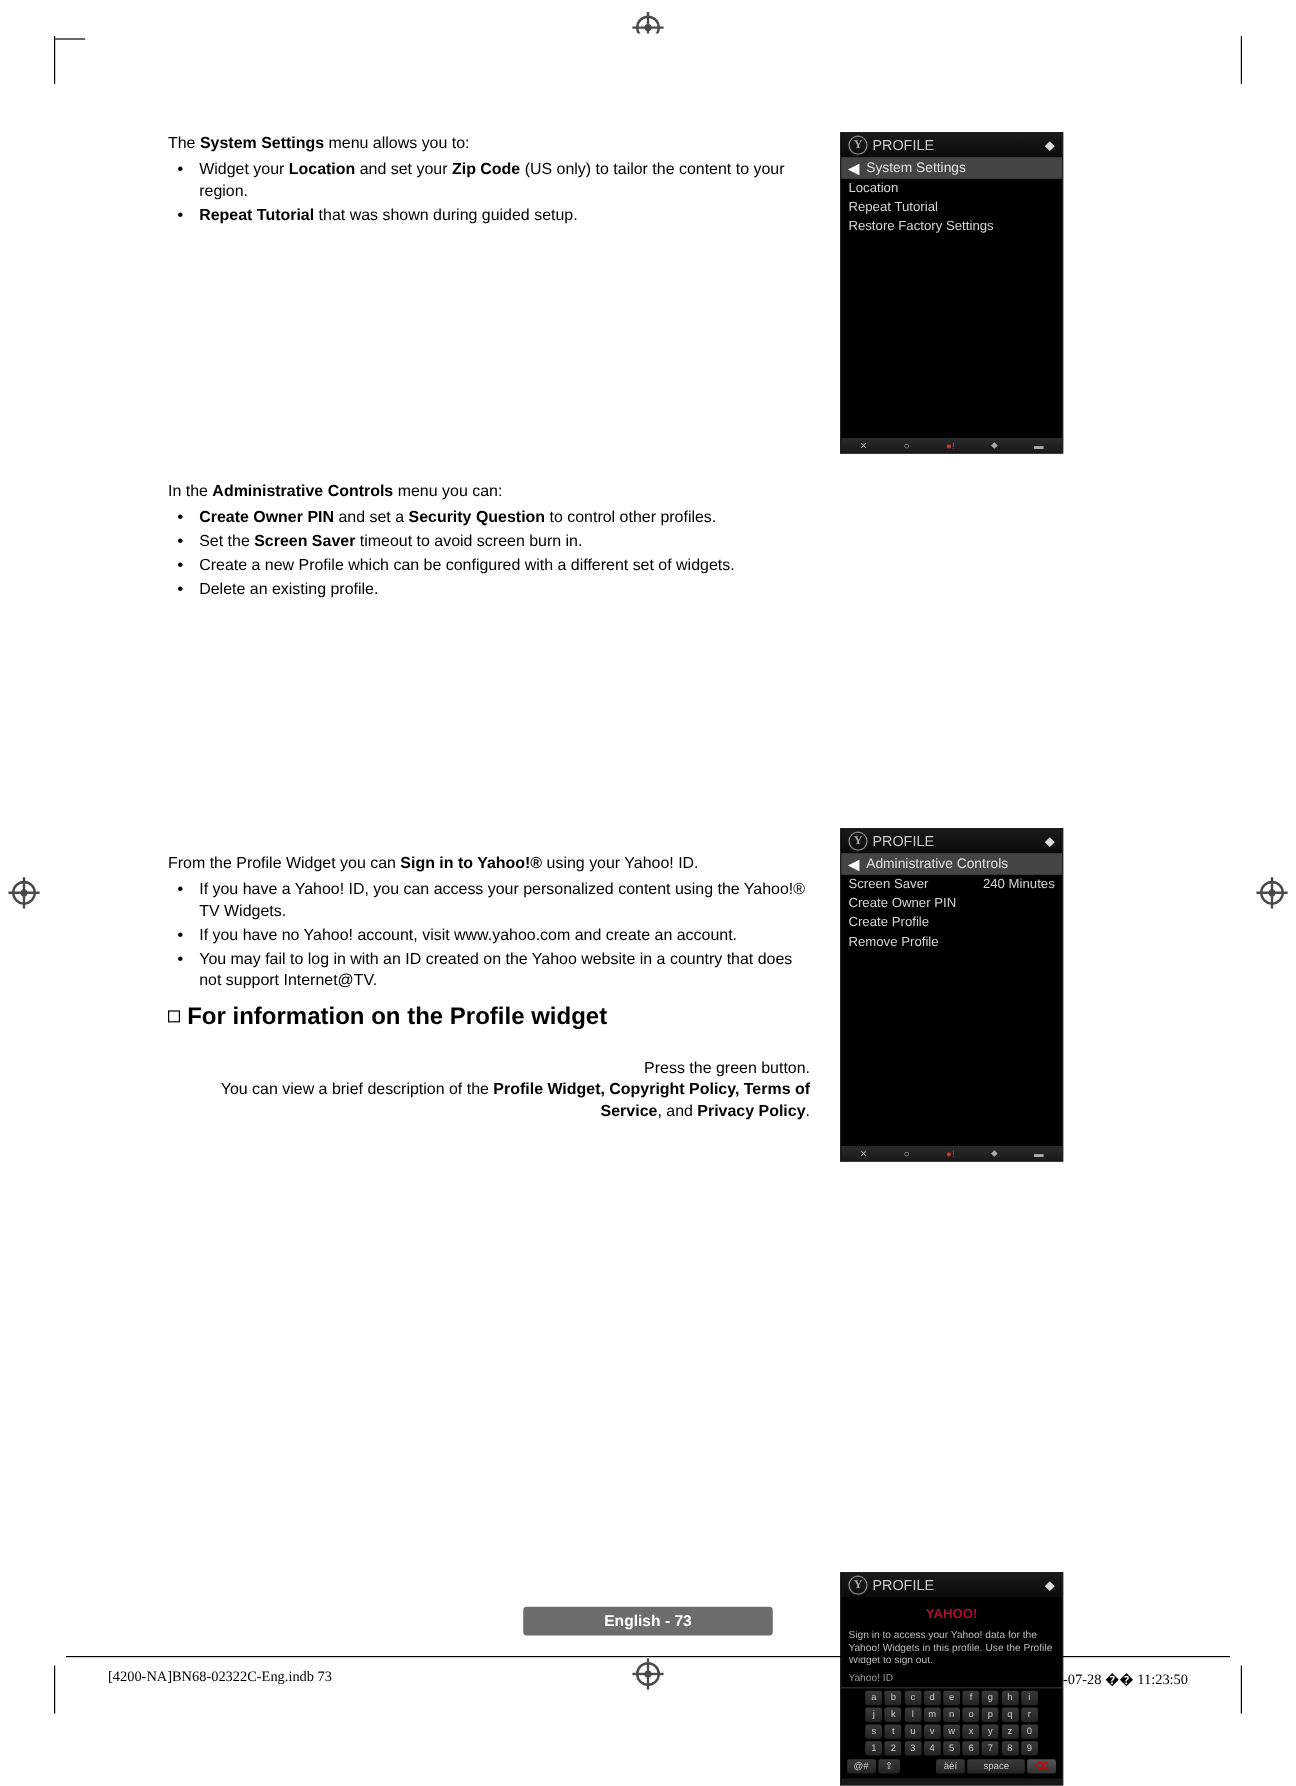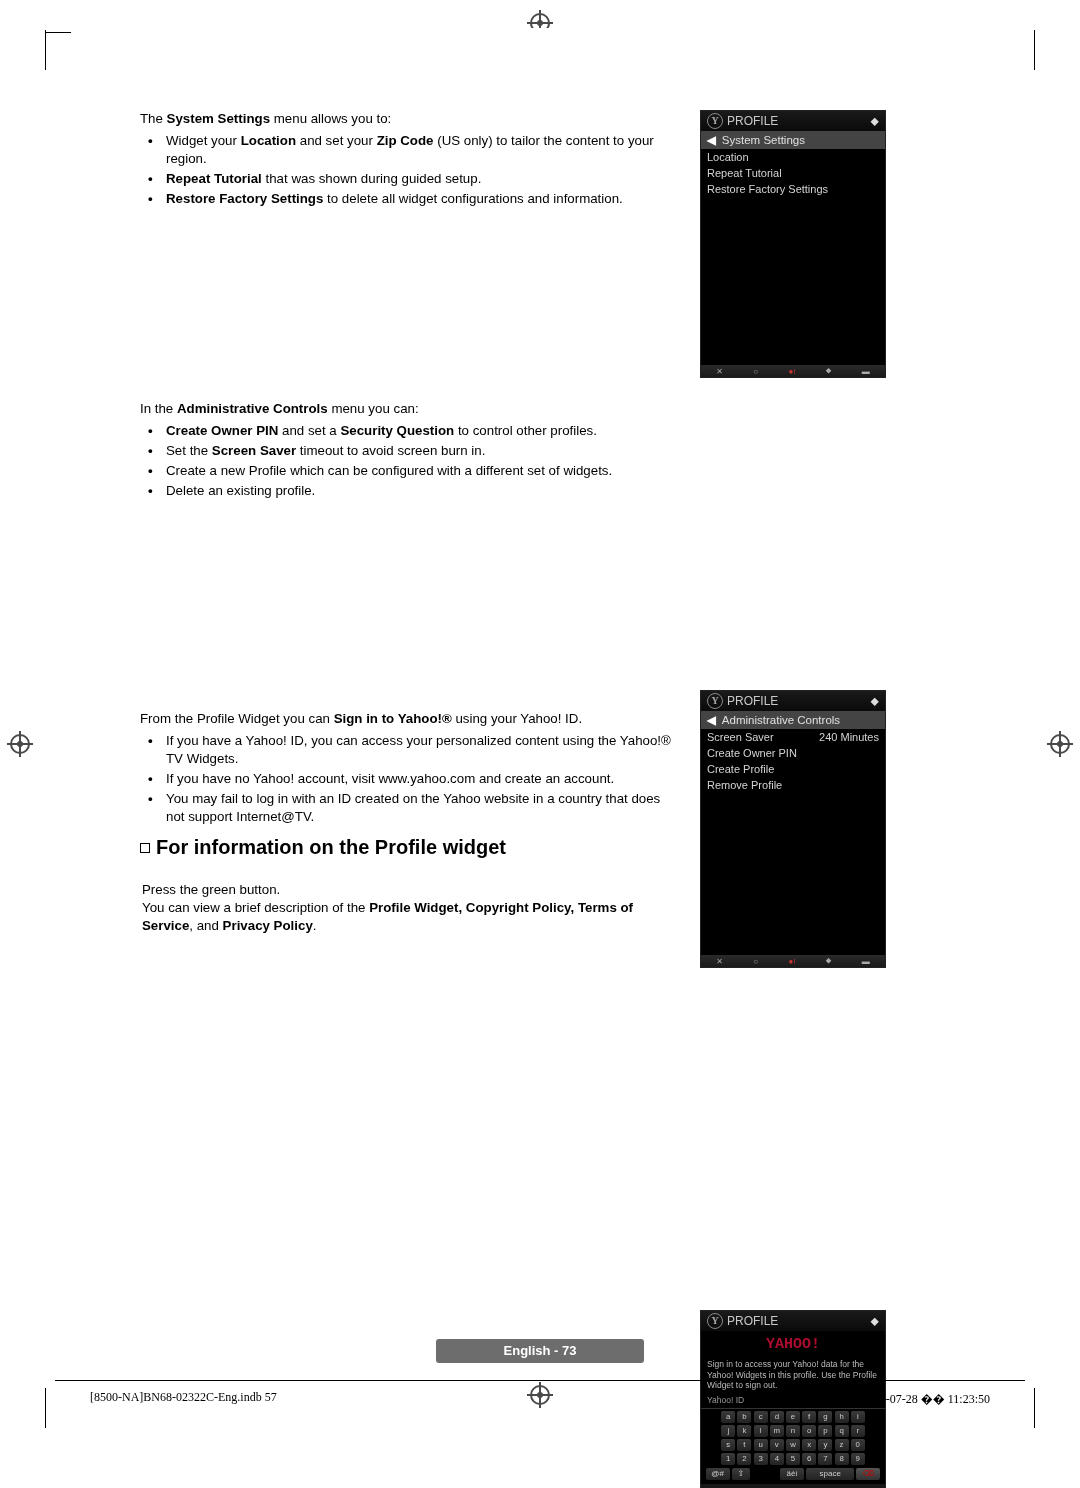--- a/index.html
+++ b/index.html
@@ -24,21 +24,21 @@
   .star { margin-left:auto; color:#ddd; }
   .subhdr { background:#444; color:#e0e0e0; font-size:11.5px; padding:2px 6px; display:flex; align-items:center; }
   .subhdr .arr { color:#fff; font-weight:bold; margin-right:6px; }
   .plist { color:#d4d4d4; font-size:11px; }
   .prow { padding:2px 6px; display:flex; justify-content:space-between; }
   .pfoot { position:absolute; bottom:0; left:0; right:0; height:12px; background:linear-gradient(#2a2a2a,#1a1a1a); display:flex; justify-content:space-around; align-items:center; color:#aaa; font-size:8px; }
   .pfoot span { display:inline-block; }
   h3.hdg { font-size:20px; font-weight:bold; margin:8px 0 20px 0; }
   .hdg .sq { display:inline-block; width:8px; height:8px; border:1.5px solid #000; margin-right:6px; vertical-align:middle; }
   .yahoo-sign { text-align:center; margin:4px 6px; }
-  .yahoo-txt { color:#ad0c2f; font-family:Liberation Mono, monospace; font-weight:bold; font-size:15px; display:inline-block;text-align:right; }
+  .yahoo-txt { color:#ad0c2f; font-family:Liberation Sans, sans-serif; font-weight:bold; font-size:11px; display:inline-block;text-align:right; }
   .desc3 { color:#bbb; font-size:8.5px; line-height:1.25; padding:2px 6px; }
   .yid { color:#999; font-size:8.5px; padding:2px 22px 3px 6px; border-bottom:1px solid #333; }
   .kbd { padding:2px 3px; }
   .kr { display:flex; gap:2.2px; margin-bottom:2.2px; justify-content:center; }
   .kk { width:14px; height:12px; background:linear-gradient(#3a3a3a,#232323); color:#ccc; font-size:7.8px; text-align:center; line-height:12px; border-radius:2px; }
   .kw { flex:1; height:12px; background:linear-gradient(#3a3a3a,#232323); color:#ccc; font-size:8px; text-align:center; line-height:12px; border-radius:2px; }
   .kc { color:#c00; background:linear-gradient(#555,#333);}
   .nrow { color:#ccc; font-size:10px; padding:3px 8px; background:#181818; display:flex; align-items:center; }
   .page-pill { position:absolute; left:50%; bottom:125px; transform:translateX(-50%); width:208px; height:24px; background:#6d6d6d; color:#fff; text-align:center; font-weight:bold; font-size:13px; line-height:24px; border-radius:3px; }
   .footer-line { position:absolute; left:55px; right:55px; top:1380px; height:1px; background:#000; }
@@ -88,21 +88,20 @@
   </svg>
 
 <div class="content">
 
   <div class="sec1">
     <div class="text-col">
       <div>The <span class="b">System Settings</span> menu allows you to:</div>
       <ul class="bul">
         <li><span>Widget your </span><span class="b">Location</span><span> and set your </span><span class="b">Zip Code</span><span> (US only) to tailor the content to your region.</span></li>
         <li><span class="b">Repeat Tutorial</span><span> that was shown during guided setup.</span></li>
-        <li><span class="b">Restore Factory Settings</span><span> to delete all widget configurations and information.</span></li>
       </ul>
     </div>
     <div class="panel panel1">
       <div class="phdr">
           <span class="yicon">Y</span>
           <span>PROFILE</span>
           <span class="star">⬥</span>
         </div>
       <div class="subhdr">
           <span class="arr">◀</span>
@@ -176,21 +175,21 @@
 
   <div class="sec3">
     <div class="text-col">
       <div>From the Profile Widget you can <span class="b">Sign in to Yahoo!®</span> using your Yahoo! ID.</div>
       <ul class="bul">
         <li>If you have a Yahoo! ID, you can access your personalized content using the Yahoo!® TV Widgets.</li>
         <li>If you have no Yahoo! account, visit www.yahoo.com and create an account.</li>
         <li>You may fail to log in with an ID created on the Yahoo website in a country that does not support Internet@TV.</li>
       </ul>
       <h3 class="hdg"><span class="sq"></span><span>For information on the Profile widget</span></h3>
-      <div style="margin-left:2px;">
+      <div style="margin-left:14px;text-align:right;">
         <div>Press the green button.</div>
         <div>You can view a brief description of the <span class="b">Profile Widget, Copyright Policy, Terms of Service</span>, and <span class="b">Privacy Policy</span>.</div>
       </div>
     </div>
     <div class="panel panel3">
       <div class="phdr">
           <span class="yicon">Y</span>
           <span>PROFILE</span>
           <span class="star">⬥</span>
         </div>
@@ -253,14 +252,14 @@
       <div class="nrow"></div>
 
     </div>
   </div>
 
 </div>
 
 <div class="page-pill">English - 73</div>
 
 <div class="footer-line"></div>
-<div class="foot-left">[8500-NA]BN68-02322C-Eng.indb   57</div>
+<div class="foot-left">[4200-NA]BN68-02322C-Eng.indb   73</div>
 <div class="foot-right">2009-07-28   �� 11:23:50</div>
 
 </body></html>

